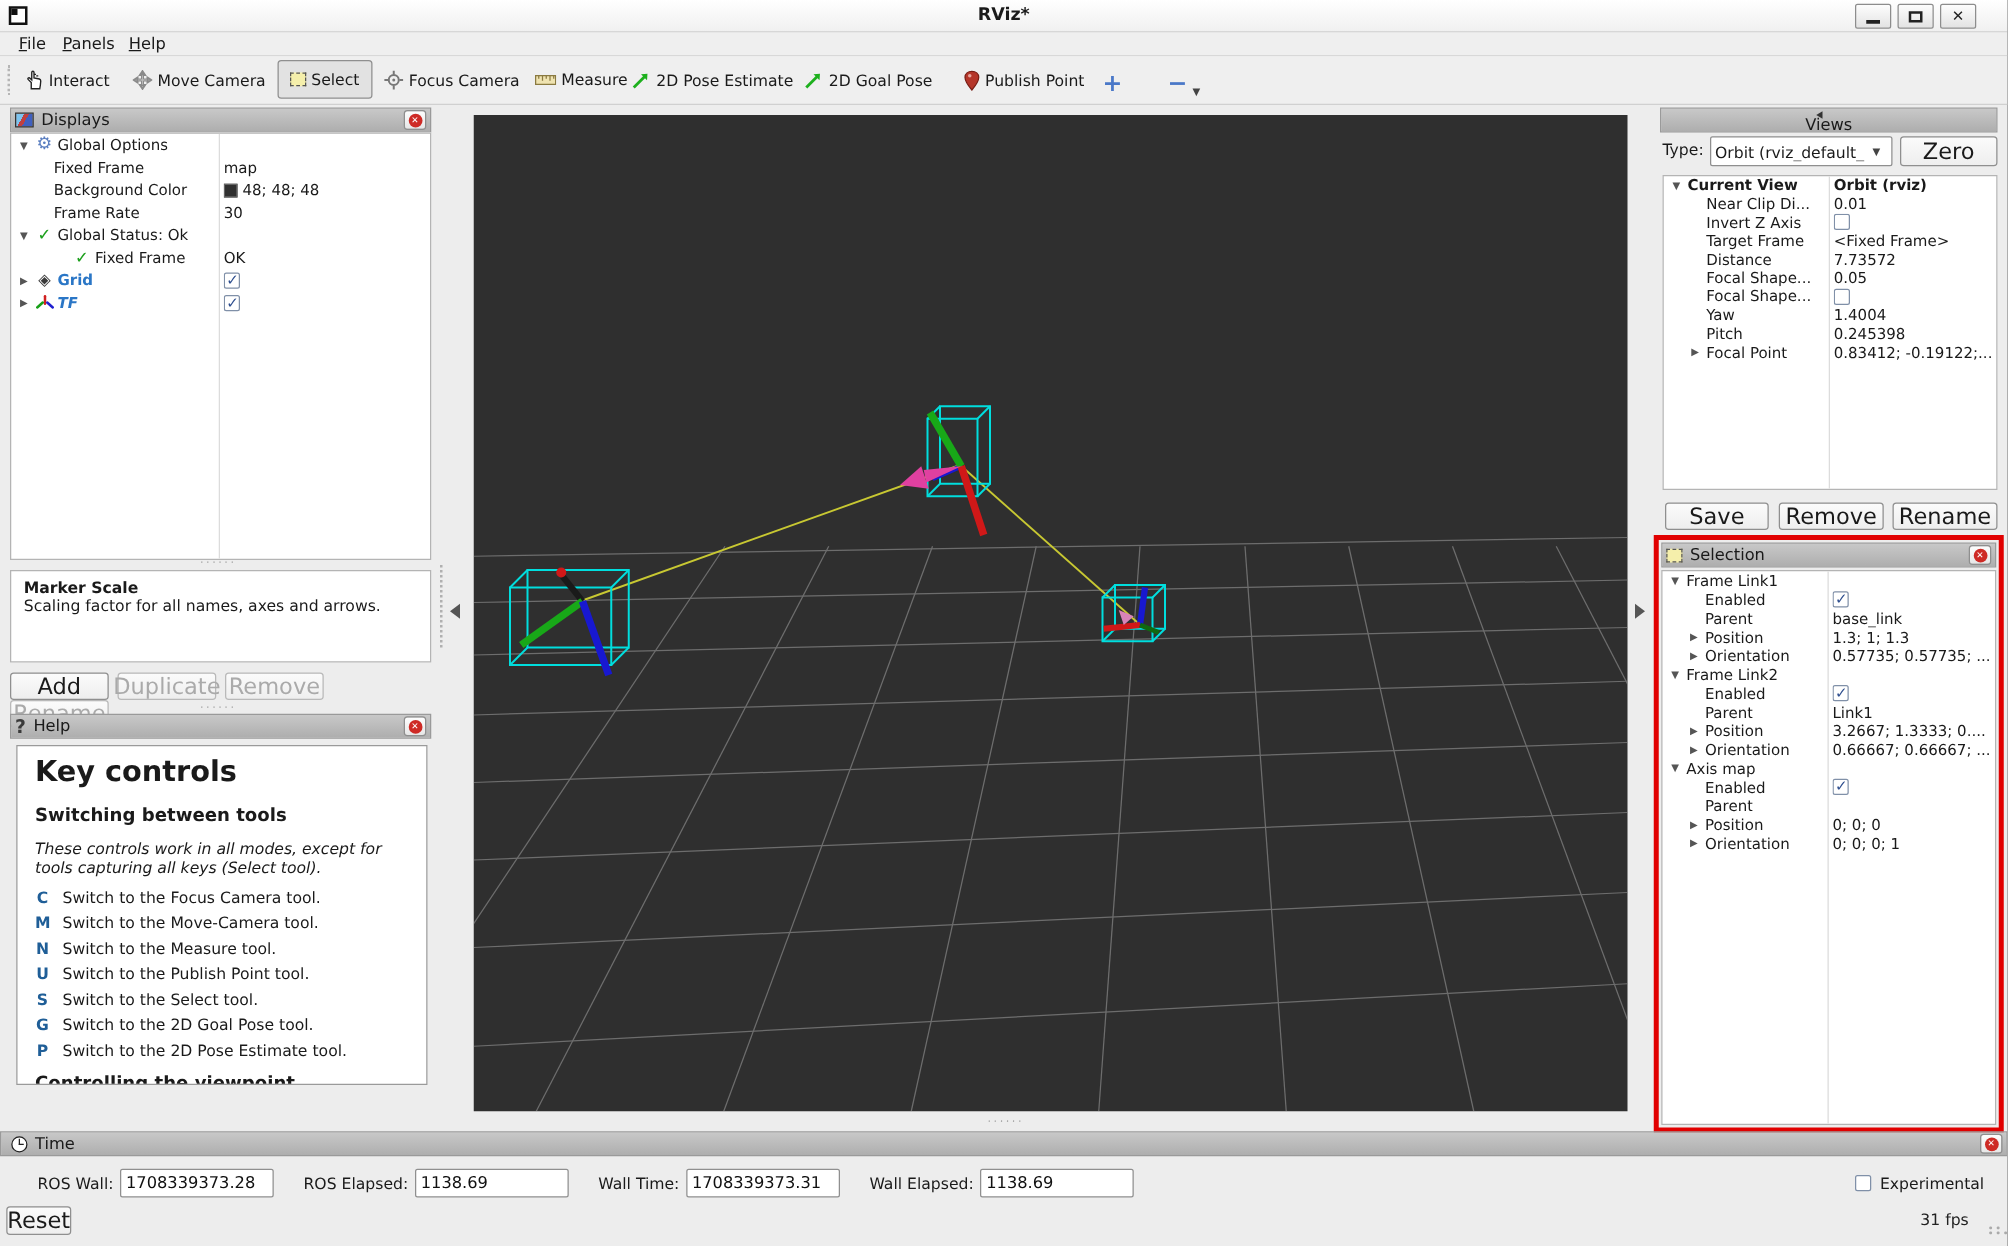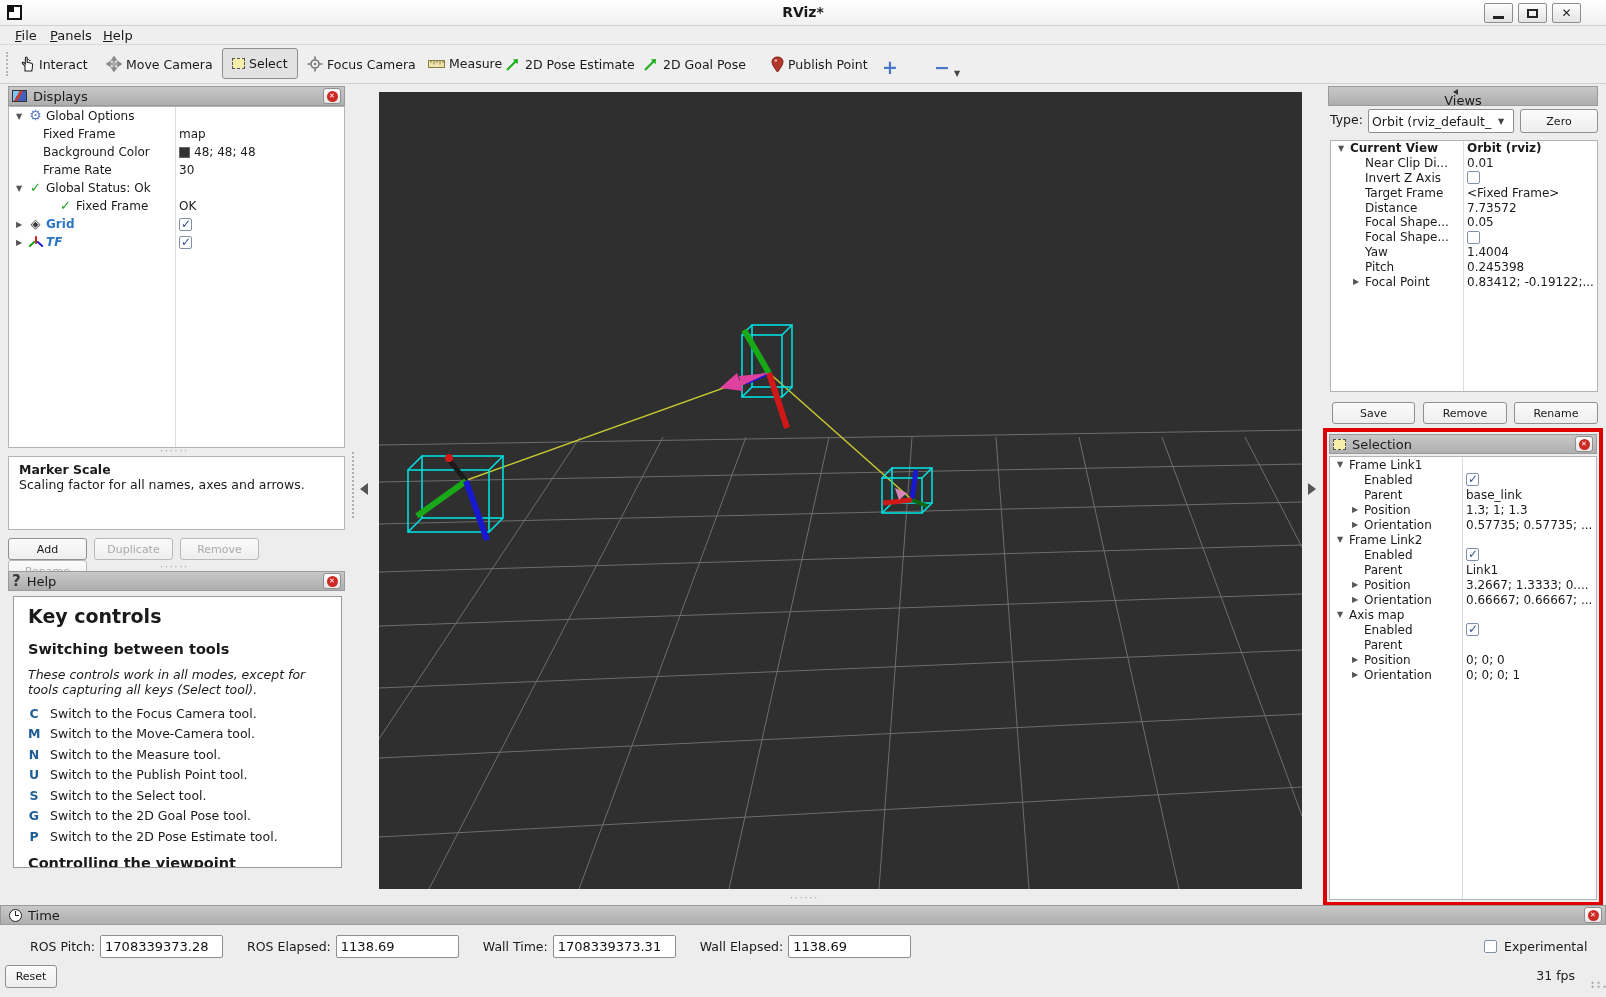--- a/index.html
+++ b/index.html
@@ -58,33 +58,33 @@
   .ticon-grid::before{content:"◈";color:#3a3a3a;font-size:13px;}
   .ticon-tf i{position:absolute;width:2px;height:8px;border-radius:1px;}
   .ticon-tf i:nth-child(1){left:7px;top:0;background:#d02020;}
   .ticon-tf i:nth-child(2){left:3px;top:4px;background:#18a018;transform:rotate(48deg);}
   .ticon-tf i:nth-child(3){left:11px;top:4px;background:#2020d0;transform:rotate(-48deg);}
   .cb{width:13px;height:13px;background:#fff;border:1px solid #8090a8;border-radius:2px;position:relative;}
   .cb.on::before{content:"✓";position:absolute;left:1px;top:-2px;font-size:12px;font-weight:bold;color:#2f4f8f;}
   .swatch{width:11px;height:11px;border:1px solid #666;display:inline-block;}
   .vtext{font-size:12px;}
   
-  .btn{position:absolute;height:22px;border:1px solid #8f8f8f;border-radius:3px;font-size:11px;
+  .btn{position:absolute;height:22px;border:1px solid #8f8f8f;border-radius:3px;font-size:18px;
     background:linear-gradient(#fbfbfb,#eeeeee);display:flex;align-items:center;justify-content:center;
     font-family:inherit;color:#1a1a1a;}
   .btn.disabled{color:#aaaaaa;border-color:#b9b9b9;}
   .dots-h{position:absolute;color:#9a9a9a;font-size:9px;letter-spacing:2px;}
   
   .descbox{position:absolute;left:8px;top:456px;width:337px;height:74px;background:#fff;
     border:1px solid #b4b4b4;padding:5px 10px;font-size:12.5px;}
   .descbox .dt{font-weight:bold;}
   
   .helpbox{position:absolute;left:13px;top:596px;width:329px;height:272px;background:#fff;
     border:1px solid #9a9a9a;overflow:hidden;padding:8px 0 0 14px;}
-  .helpbox h1{margin:0 0 14px 0;font-size:19px;}
+  .helpbox h1{margin:0 0 14px 0;font-size:23px;}
   .helpbox h2{margin:0 0 10px 0;font-size:14.5px;}
   .hnote{font-style:italic;font-size:12.5px;width:292px;margin-bottom:6px;}
   .sc-item{display:flex;gap:10px;font-size:12.5px;height:20.5px;align-items:center;}
   .sc-key{width:12px;font-weight:bold;color:#1f5e97;text-align:center;}
   .hfoot{font-size:14.5px;font-weight:bold;margin-top:8px;}
   .vscroll{position:absolute;right:14px;top:597px;width:15px;height:270px;background:#f2f2f2;border-left:1px solid #cfcfcf;}
   .varr{position:absolute;left:0;width:15px;height:15px;background:#e8e8e8;border:1px solid #bbb;
     font-size:7px;color:#555;text-align:center;line-height:14px;}
   .vthumb{position:absolute;left:1px;top:17px;width:12px;height:44px;background:#d6d6d6;border:1px solid #aaa;border-radius:2px;}
   
@@ -738,21 +738,21 @@
   <div class="phead" style="left:0;top:905px;width:1606px;">
     <span class="clockicon" style="margin-left:5px;"></span>
     <span class="ptitle">Time</span>
     <span class="closebtn">
         <i></i>
       </span>
   </div>
   <div class="timefields" id="time-fields">
 
       <div class="tfield">
-        <span>ROS Pitch:</span>
+        <span>ROS Wall:</span>
         <input type="text" value="1708339373.28" style="">
       </div>
 
       <div class="tfield">
         <span>ROS Elapsed:</span>
         <input type="text" value="1138.69" style="">
       </div>
 
       <div class="tfield">
         <span>Wall Time:</span>

